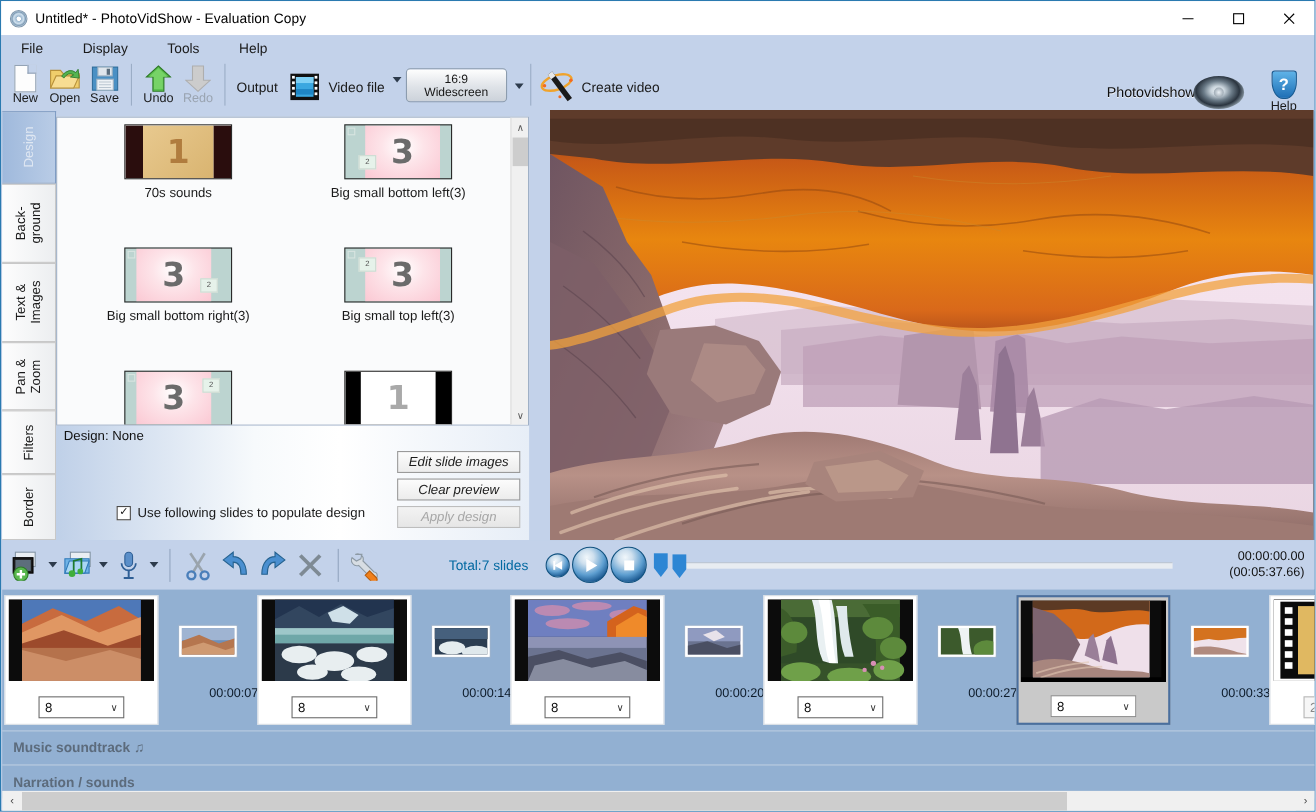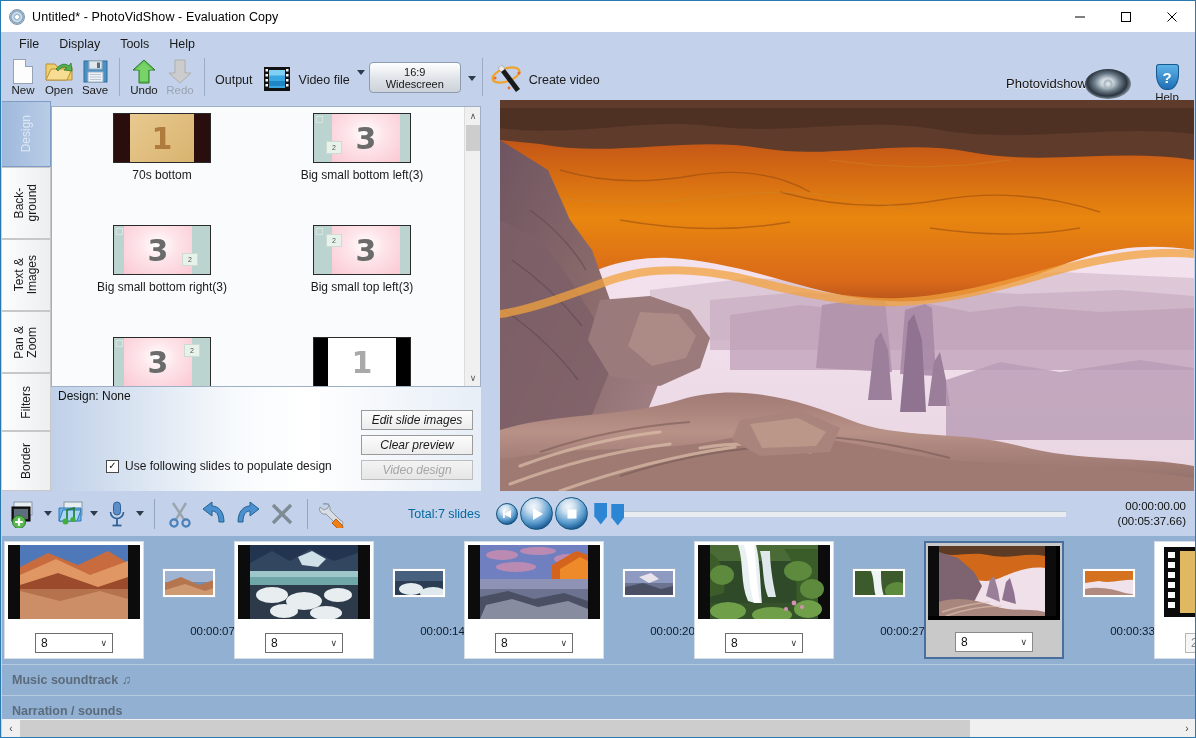--- a/index.html
+++ b/index.html
@@ -38,21 +38,21 @@
   .winbtn {
     width: 46px; height: 31px; display: flex; align-items: center; justify-content: center;
     color: #000; font-size: 13px; line-height: 1;
   }
   .winbtn svg { display: block; }
 
   
   .menubar {
     position: absolute; left: 0; top: 31px; width: 1194px; height: 24px;
     background: #c3d2ea;
-    display: flex; align-items: center; padding-left: 8px;
+    display: flex; align-items: center; padding-left: 8px; gap: 16px;
   }
   .menu-item {
     padding: 3px 10px; font-size: 12.5px; color: #1a1a1a;
   }
 
   
   .toolbar {
     position: absolute; left: 0; top: 55px; width: 1194px; height: 45px;
     background: #c3d2ea;
     display: flex; align-items: flex-start;
@@ -530,21 +530,21 @@
       <div class="design-grid">
 
         <div class="design-cell">
           <div class="thumb-frame t-70s">
             <div class="band-l"></div>
               <div class="band-r"></div>
             <div class="inner">
                 <span class="num">1</span>
               </div>
           </div>
-          <div class="thumb-label">70s bottom</div>
+          <div class="thumb-label">70s sounds</div>
         </div>
 
         <div class="design-cell">
           <div class="thumb-frame t-bs">
             <div class="corner"></div>
             <div class="big" style="left:18px; right:10px;">
                 <span class="num3">3</span>
               </div>
             <div class="small" style="left:12px; bottom:8px;">2</div>
           </div>
@@ -600,21 +600,21 @@
       <div class="thumb"></div>
       <div class="arrow bot">∨</div>
     </div>
   </div>
 
   <div class="design-info">
     <div class="design-none">Design: None</div>
     <div class="btn-col">
       <div class="btn">Edit slide images</div>
       <div class="btn">Clear preview</div>
-      <div class="btn disabled">Video design</div>
+      <div class="btn disabled">Apply design</div>
     </div>
     <div class="chk-row">
       <div class="chkbox">✓</div>
       <div class="chk-label">Use following slides to populate design</div>
     </div>
   </div>
 
   <div class="preview">
     <svg class="mesa" viewBox="0 0 694 391" preserveAspectRatio="none">
       <defs>

